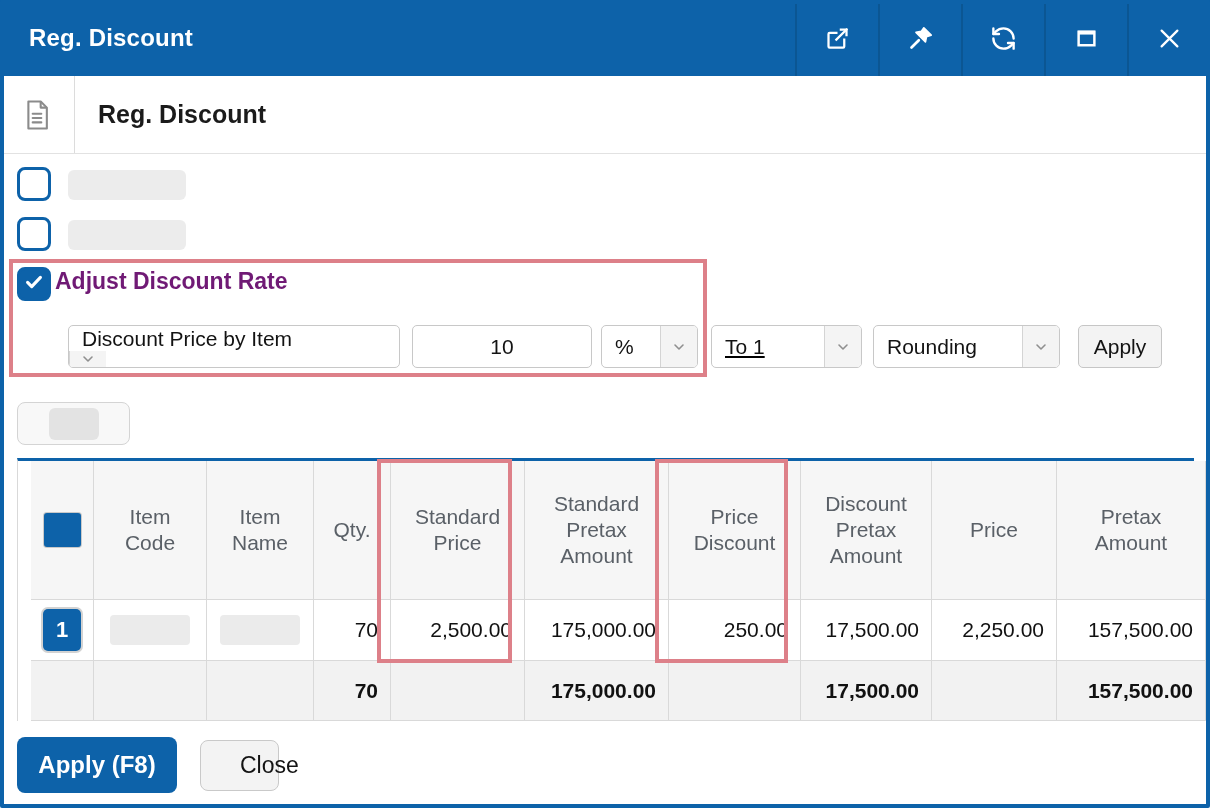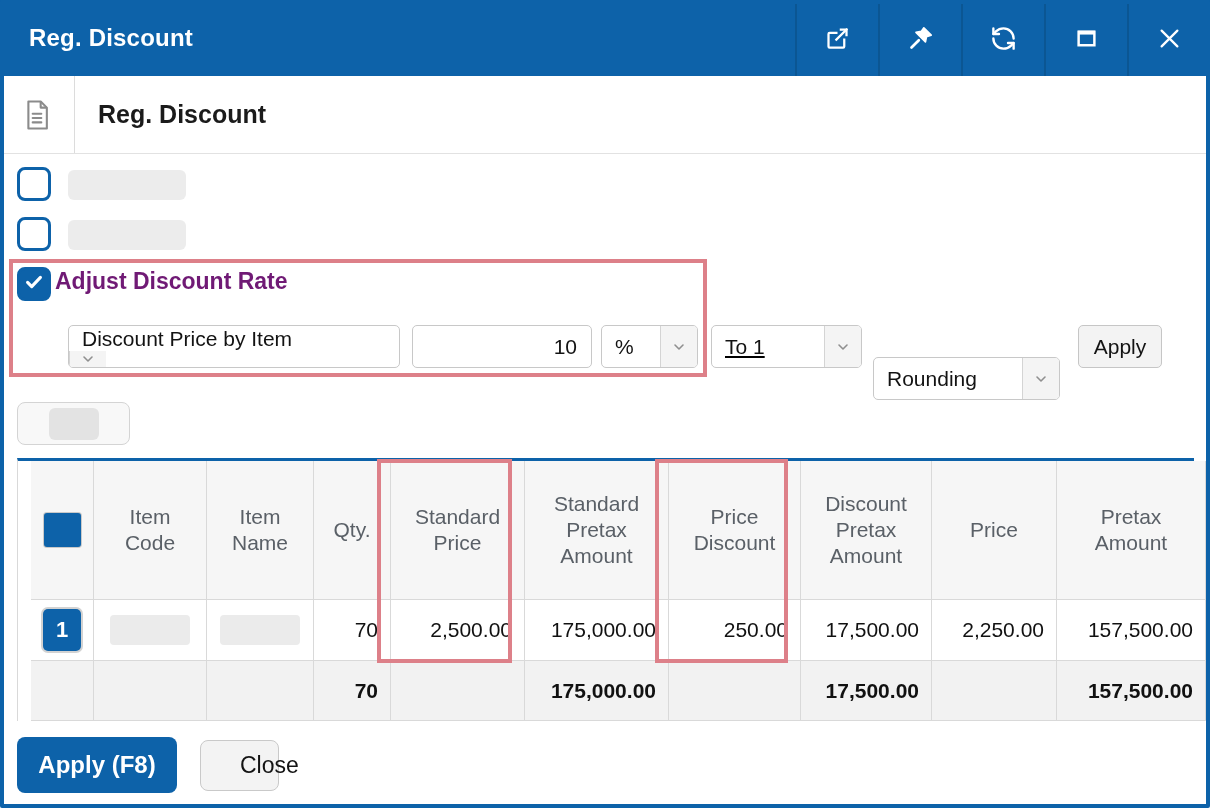--- a/index.html
+++ b/index.html
@@ -210,41 +210,41 @@
 
     <div class="select" style="left:55px; top:62px; width:332px;flex-direction:column;">
       <span class="lbl">Discount Price by Item</span>
       <span class="arr">
         <svg width="16" height="16" viewBox="0 0 24 24" fill="none" stroke="currentColor" stroke-width="2.4" stroke-linecap="round" stroke-linejoin="round">
             <path d="M6 9l6 6 6-6"></path>
           </svg>
       </span>
     </div>
 
-    <input class="textinput" style="left: 399px; top: 62px; width: 180px;" value="10">
+    <input class="textinput" style="left: 399px; top: 62px; width: 180px; text-align: center;" value="10">
 
     <div class="select" style="left:588px; top:62px; width:97px;">
       <span class="lbl">%</span>
       <span class="arr">
         <svg width="16" height="16" viewBox="0 0 24 24" fill="none" stroke="currentColor" stroke-width="2.4" stroke-linecap="round" stroke-linejoin="round">
             <path d="M6 9l6 6 6-6"></path>
           </svg>
       </span>
     </div>
   </div>
 
   <div class="select" style="left:711px; top:325px; width:151px;text-decoration:underline;">
     <span class="lbl">To 1</span>
     <span class="arr">
       <svg width="16" height="16" viewBox="0 0 24 24" fill="none" stroke="currentColor" stroke-width="2.4" stroke-linecap="round" stroke-linejoin="round">
           <path d="M6 9l6 6 6-6"></path>
         </svg>
     </span>
   </div>
-  <div class="select" style="left:873px; top:325px; width:187px;margin-top:32px;">
+  <div class="select" style="left:873px; top:325px; width:187px;">
     <span class="lbl">Rounding</span>
     <span class="arr">
       <svg width="16" height="16" viewBox="0 0 24 24" fill="none" stroke="currentColor" stroke-width="2.4" stroke-linecap="round" stroke-linejoin="round">
           <path d="M6 9l6 6 6-6"></path>
         </svg>
     </span>
   </div>
   <button class="btn-light" style="left:1078px; top:325px; width:84px;">Apply</button>
 
   <div class="btn-ghost">

